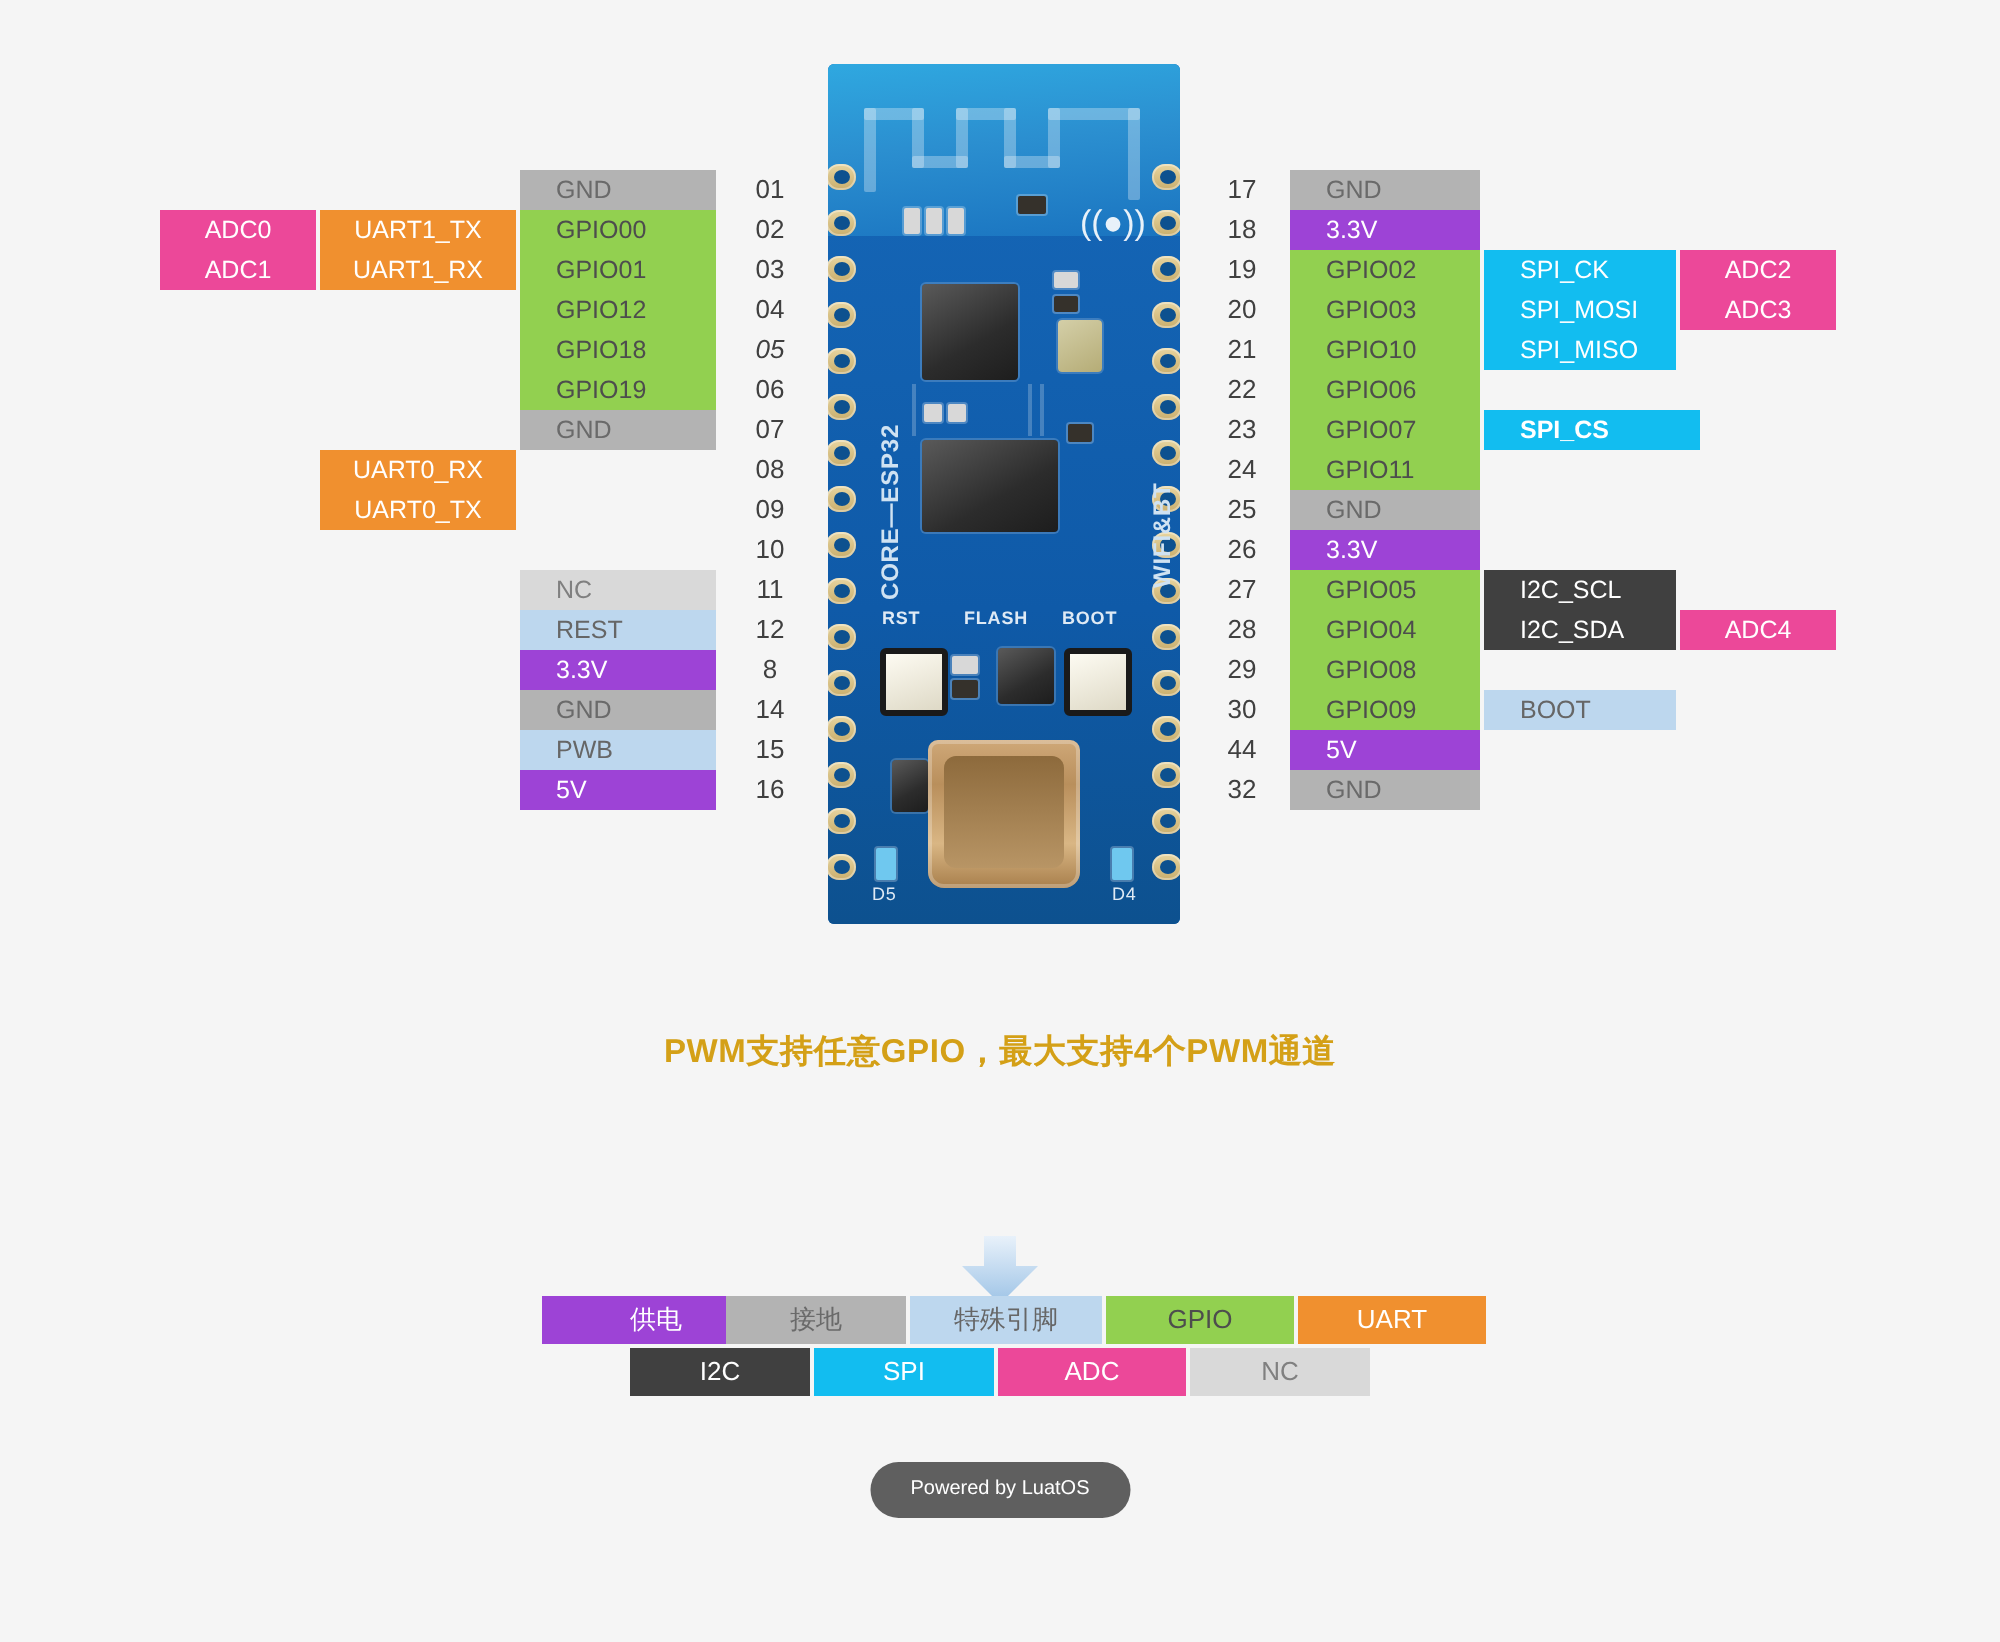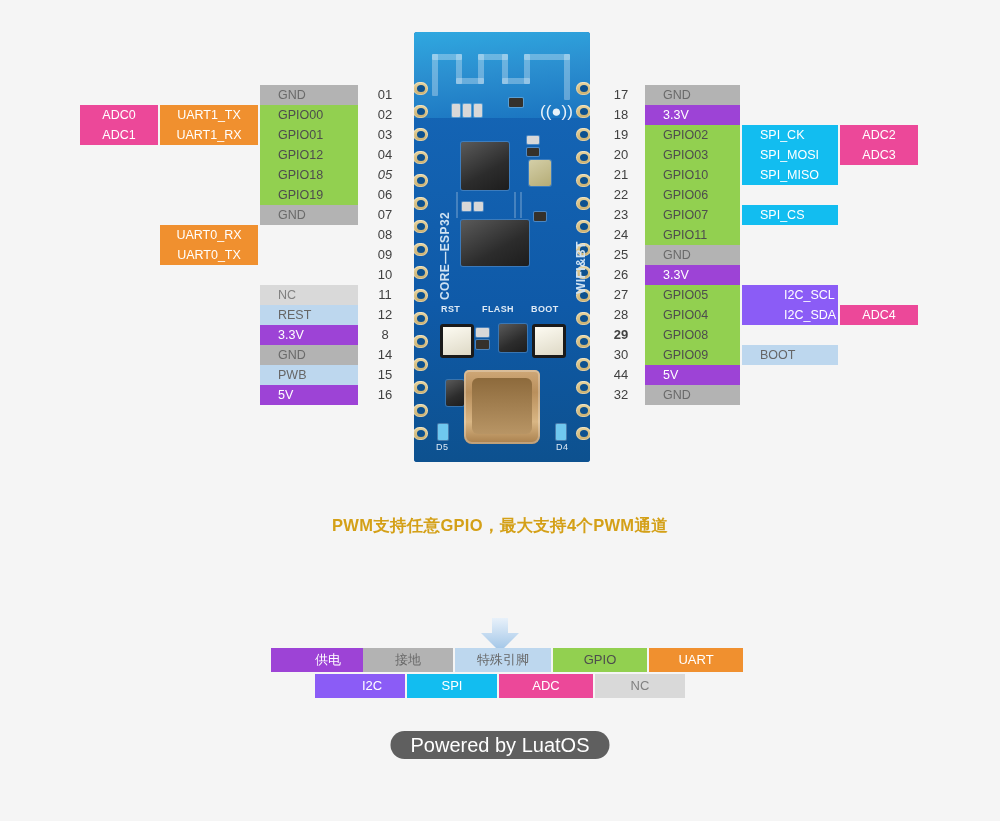--- a/index.html
+++ b/index.html
@@ -25,21 +25,21 @@
   .cell .tx { display:block; width:100%; text-align:center; }
 
   
   .cell.gpiocol .tx { text-align: left; padding-left: 18px; }
 
   .c-power   { background: #9b3fd4; background: #9d43d6; color: #fff; }
   .c-gnd     { background: #b3b3b3; color: #6a6a6a; }
   .c-special { background: #bdd7ee; color: #666666; }
   .c-gpio    { background: #92d050; color: #4d4d4d; }
   .c-uart    { background: #f0902f; color: #ffffff; }
-  .c-i2c     { background: #8b5cf6; color: #ffffff; padding-left: 24px; }
+  .c-i2c     { background: #404040; color: #ffffff; }
   .c-spi     { background: #12bdf0; color: #ffffff; }
   .c-adc     { background: #ec4899; color: #ffffff; }
   .c-nc      { background: #d9d9d9; color: #808080; }
 
   .pinnum {
     position: absolute;
     width: 34px;
     height: 20px;
     line-height: 20px;
     font-size: 13px;
@@ -135,21 +135,21 @@
     position:absolute; left:481px; top:618px; width:38px; height:34px;
   }
   .lg {
     position:absolute; height:24px; line-height:24px;
     font-size:13px; text-align:center; white-space:nowrap;
   }
   #footer {
     position:absolute; left:50%; transform:translateX(-50%);
     top:731px; height:28px; line-height:28px;
     padding:0 20px; border-radius:14px;
-    background:#5f5f5f; color:#fff; font-size:20px;
+    background:#5f5f5f; color:#fff; font-size:10px;
   }
 </style>
 </head>
 <body>
 
 <div id="root">
 
   <div id="left-table">
       <div class="cell c-gnd gpiocol" style="left: 260px; width: 98px; top: 85px;">
         <span class="tx">GND</span>
@@ -425,21 +425,21 @@
         <span class="tx">SPI_MISO</span>
       </div>
       <div class="pinnum" style="left: 604px; top: 185px;">22</div>
       <div class="cell c-gpio gpiocol" style="left: 645px; width: 95px; top: 185px;">
         <span class="tx">GPIO06</span>
       </div>
       <div class="pinnum" style="left: 604px; top: 205px;">23</div>
       <div class="cell c-gpio gpiocol" style="left: 645px; width: 95px; top: 205px;">
         <span class="tx">GPIO07</span>
       </div>
-      <div class="cell c-spi gpiocol" style="left: 742px; width: 96px; top: 205px;">
+      <div class="cell c-spi gpiocol" style="left: 742px; width: 108px; top: 205px; font-weight: bold;">
         <span class="tx">SPI_CS</span>
       </div>
       <div class="pinnum" style="left: 604px; top: 225px;">24</div>
       <div class="cell c-gpio gpiocol" style="left: 645px; width: 95px; top: 225px;">
         <span class="tx">GPIO11</span>
       </div>
       <div class="pinnum" style="left: 604px; top: 245px;">25</div>
       <div class="cell c-gnd gpiocol" style="left: 645px; width: 95px; top: 245px;">
         <span class="tx">GND</span>
       </div>
@@ -457,21 +457,21 @@
       <div class="pinnum" style="left: 604px; top: 305px;">28</div>
       <div class="cell c-gpio gpiocol" style="left: 645px; width: 95px; top: 305px;">
         <span class="tx">GPIO04</span>
       </div>
       <div class="cell c-i2c gpiocol" style="left: 742px; width: 96px; top: 305px;">
         <span class="tx">I2C_SDA</span>
       </div>
       <div class="cell c-adc" style="left: 840px; width: 78px; top: 305px;">
         <span class="tx">ADC4</span>
       </div>
-      <div class="pinnum" style="left: 604px; top: 325px; font-weight: bold;">29</div>
+      <div class="pinnum" style="left: 604px; top: 325px;">29</div>
       <div class="cell c-gpio gpiocol" style="left: 645px; width: 95px; top: 325px;">
         <span class="tx">GPIO08</span>
       </div>
       <div class="pinnum" style="left: 604px; top: 345px;">30</div>
       <div class="cell c-gpio gpiocol" style="left: 645px; width: 95px; top: 345px;">
         <span class="tx">GPIO09</span>
       </div>
       <div class="cell c-special gpiocol" style="left: 742px; width: 96px; top: 345px;">
         <span class="tx">BOOT</span>
       </div>

